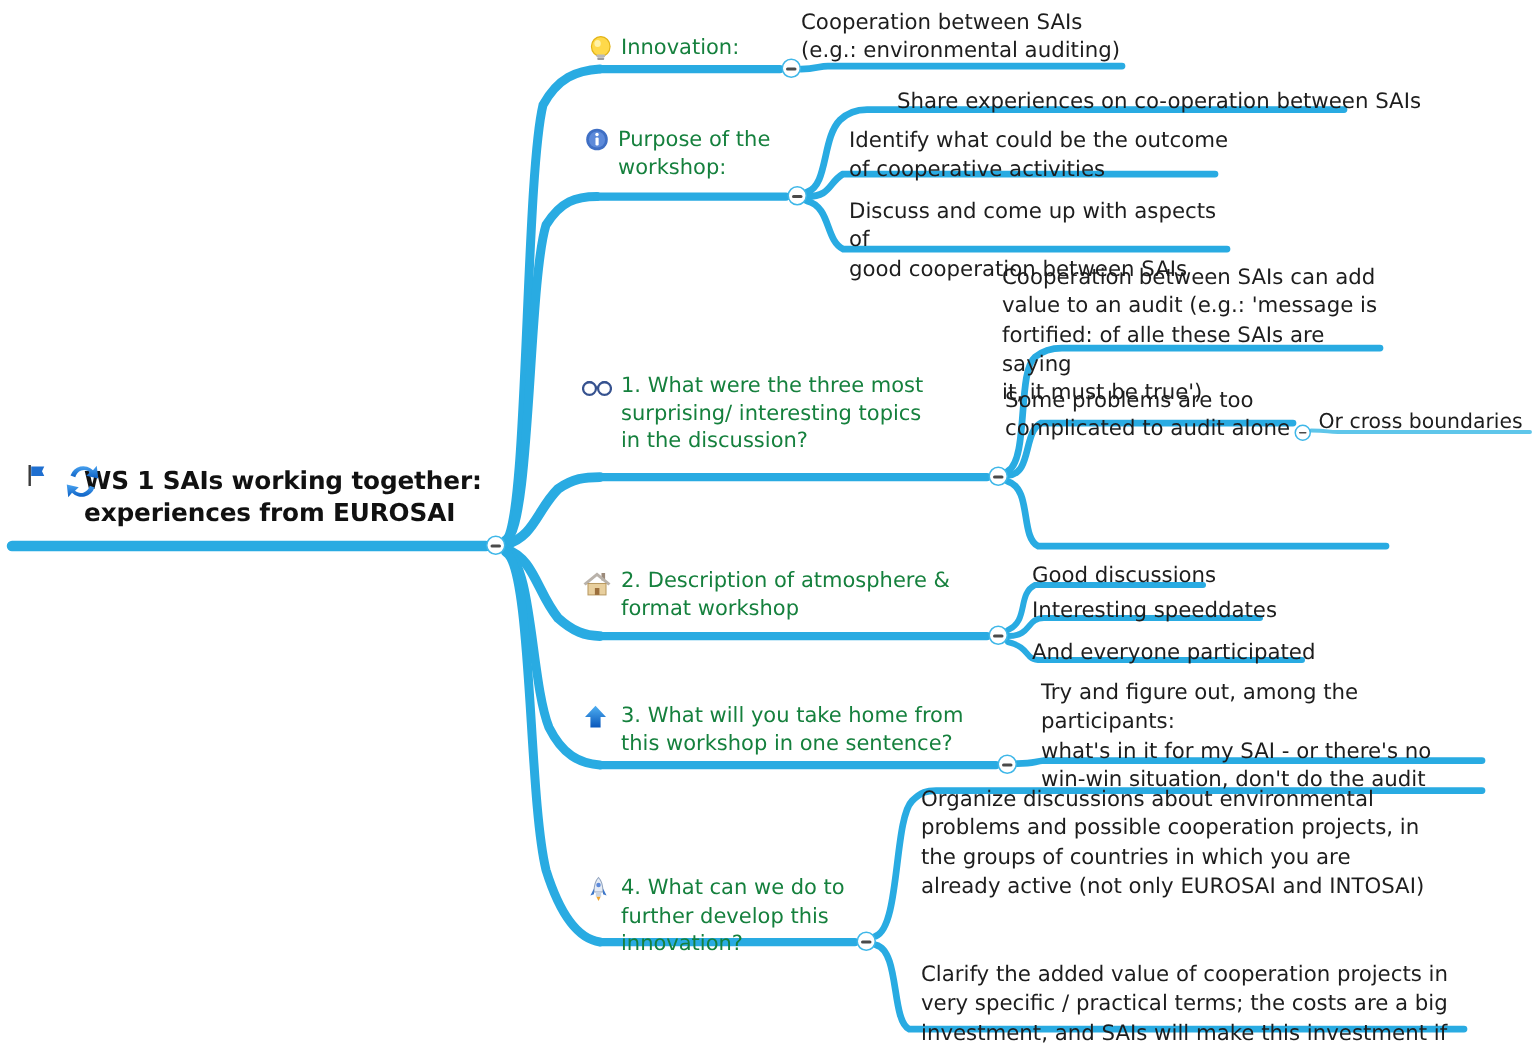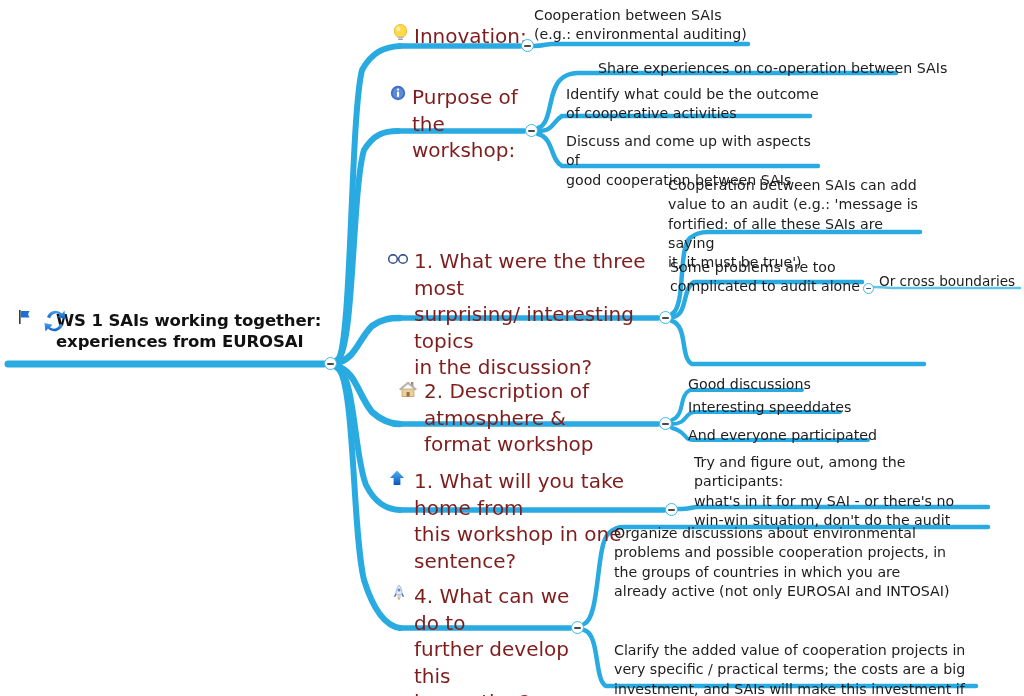--- a/index.html
+++ b/index.html
@@ -15,21 +15,21 @@
   .node .txt{display:block;white-space:pre-line;}
 
   
   .root{left:56px;top:310px;width:300px;}
   .root .txt{
     font-size:16.5px;font-weight:bold;line-height:1.28;color:#111;
     letter-spacing:-0.1px;
   }
 
   
-  .lvl1 .txt{font-size:20px;line-height:1.33;color:#7f1d1d;}
+  .lvl1 .txt{font-size:14px;line-height:1.33;color:#15803d;}
   
   .lvl2 .txt{font-size:14.2px;line-height:1.36;color:#1d1d1d;}
   .lvl3 .txt{font-size:13.6px;line-height:1.36;color:#1d1d1d;}
 
   .icon{position:absolute;display:inline-block;}
   .icon svg{display:block;}
 
   
   .handle{
     position:absolute;width:13px;height:13px;border-radius:50%;
@@ -183,21 +183,21 @@
   </div>
   <div class="node lvl2" style="left:670px;top:258px;width:190px;">
     <span class="txt">Some problems are too
 complicated to audit alone</span>
   </div>
   <div class="handle small" style="left:863px;top:283px;"></div>
   <div class="node lvl3" style="left:879px;top:272px;width:150px;">
     <span class="txt">Or cross boundaries</span>
   </div>
 
-  <div class="node lvl1" style="left:414px;top:378px;width:248px;margin-left:10px;">
+  <div class="node lvl1" style="left:414px;top:378px;width:248px;">
     <span class="icon" style="left:-26px;top:2px;">
       <svg width="20" height="18" viewBox="0 0 20 18">
         <rect x="13" y="2" width="2.4" height="5" fill="#9b8a7a"></rect>
         <path d="M10,1.6 L19,9 L17.6,10.4 L10,4.2 L2.4,10.4 L1,9 Z" fill="#b9b2aa"></path>
         <rect x="4" y="9" width="12" height="7.6" fill="#e8cf9e" stroke="#b99a62" stroke-width="0.7"></rect>
         <rect x="8.6" y="12" width="3" height="4.6" fill="#9c6f3c"></rect>
       </svg>
     </span>
     <span class="txt">2. Description of atmosphere &amp;
 format workshop</span>
@@ -218,21 +218,21 @@
       <svg width="18" height="18" viewBox="0 0 18 18">
         <defs>
           <linearGradient id="garr" x1="0" y1="0" x2="0" y2="1">
             <stop offset="0" stop-color="#4fb0f2"></stop>
             <stop offset="1" stop-color="#0a57bb"></stop>
           </linearGradient>
         </defs>
         <path d="M9,1.5 L16,9 L12.4,9 L12.4,16 L5.6,16 L5.6,9 L2,9 Z" fill="url(#garr)"></path>
       </svg>
     </span>
-    <span class="txt">1. What will you take home from
+    <span class="txt">3. What will you take home from
 this workshop in one sentence?</span>
   </div>
   <div class="handle" style="left:665px;top:503px;"></div>
   <div class="node lvl2" style="left:694px;top:453px;width:300px;">
     <span class="txt">Try and figure out, among the participants:
 what's in it for my SAI - or there's no
 win-win situation, don't do the audit</span>
   </div>
 
   <div class="node lvl1" style="left:414px;top:583px;width:180px;">

